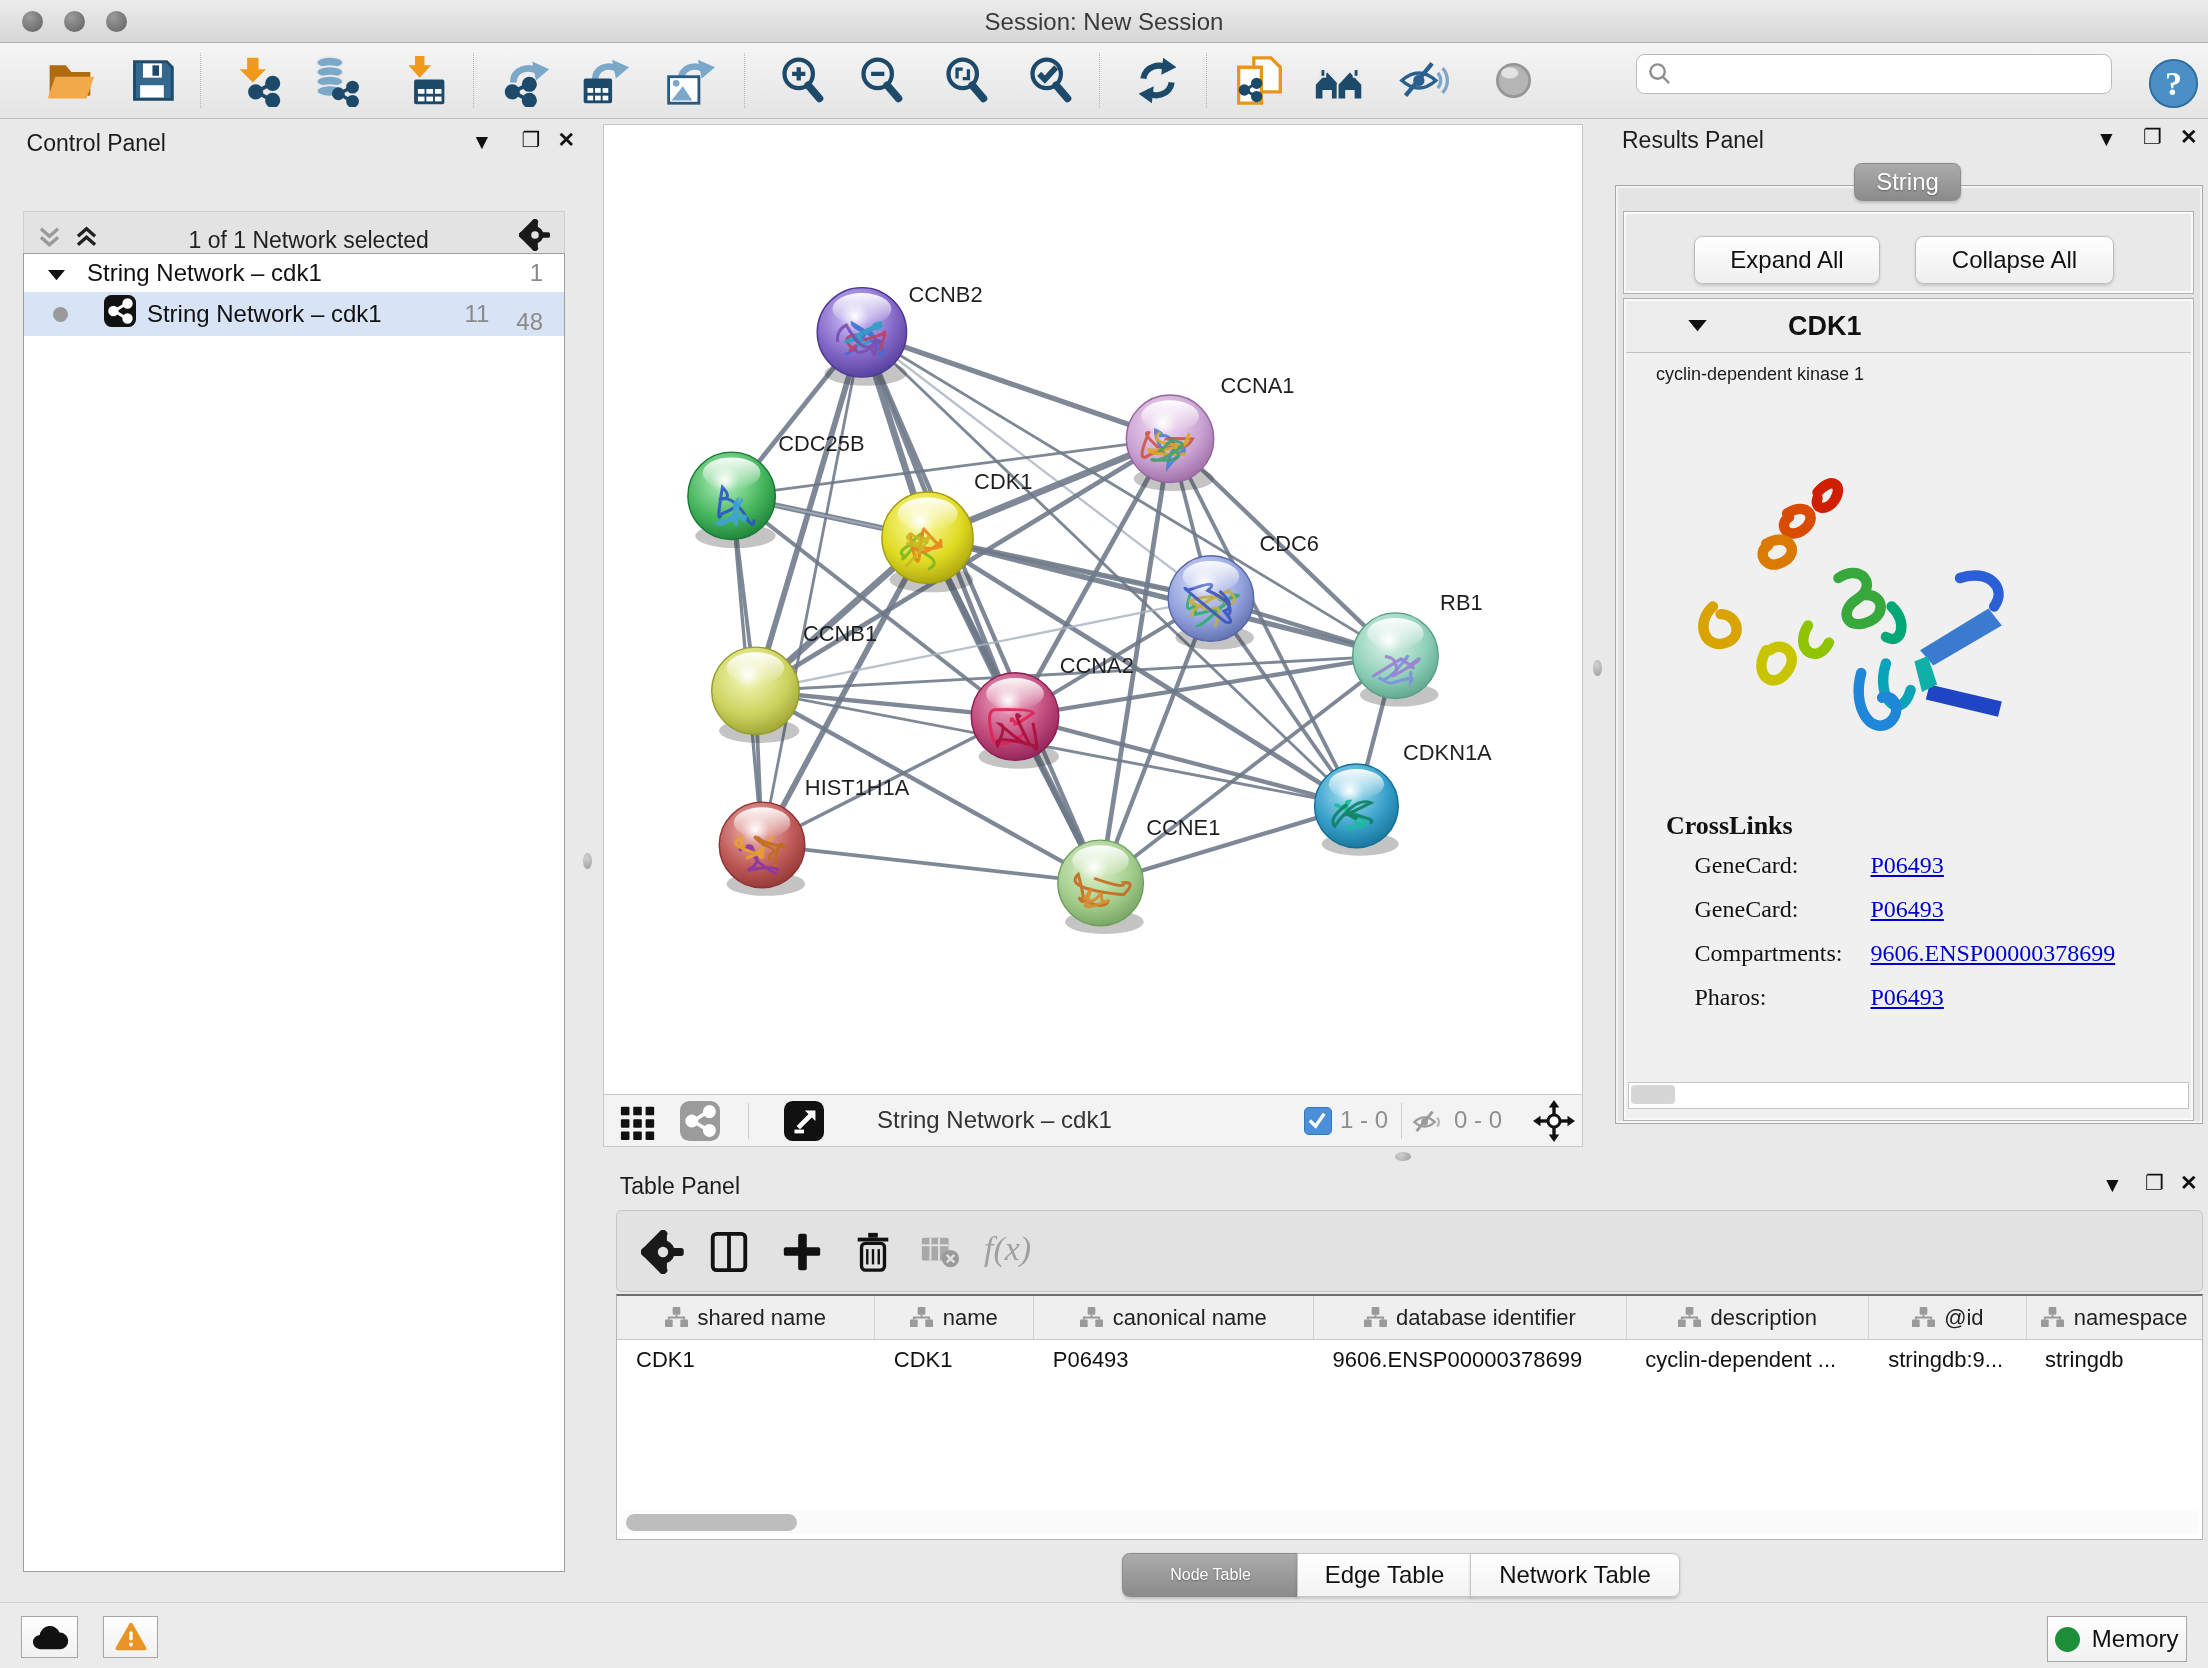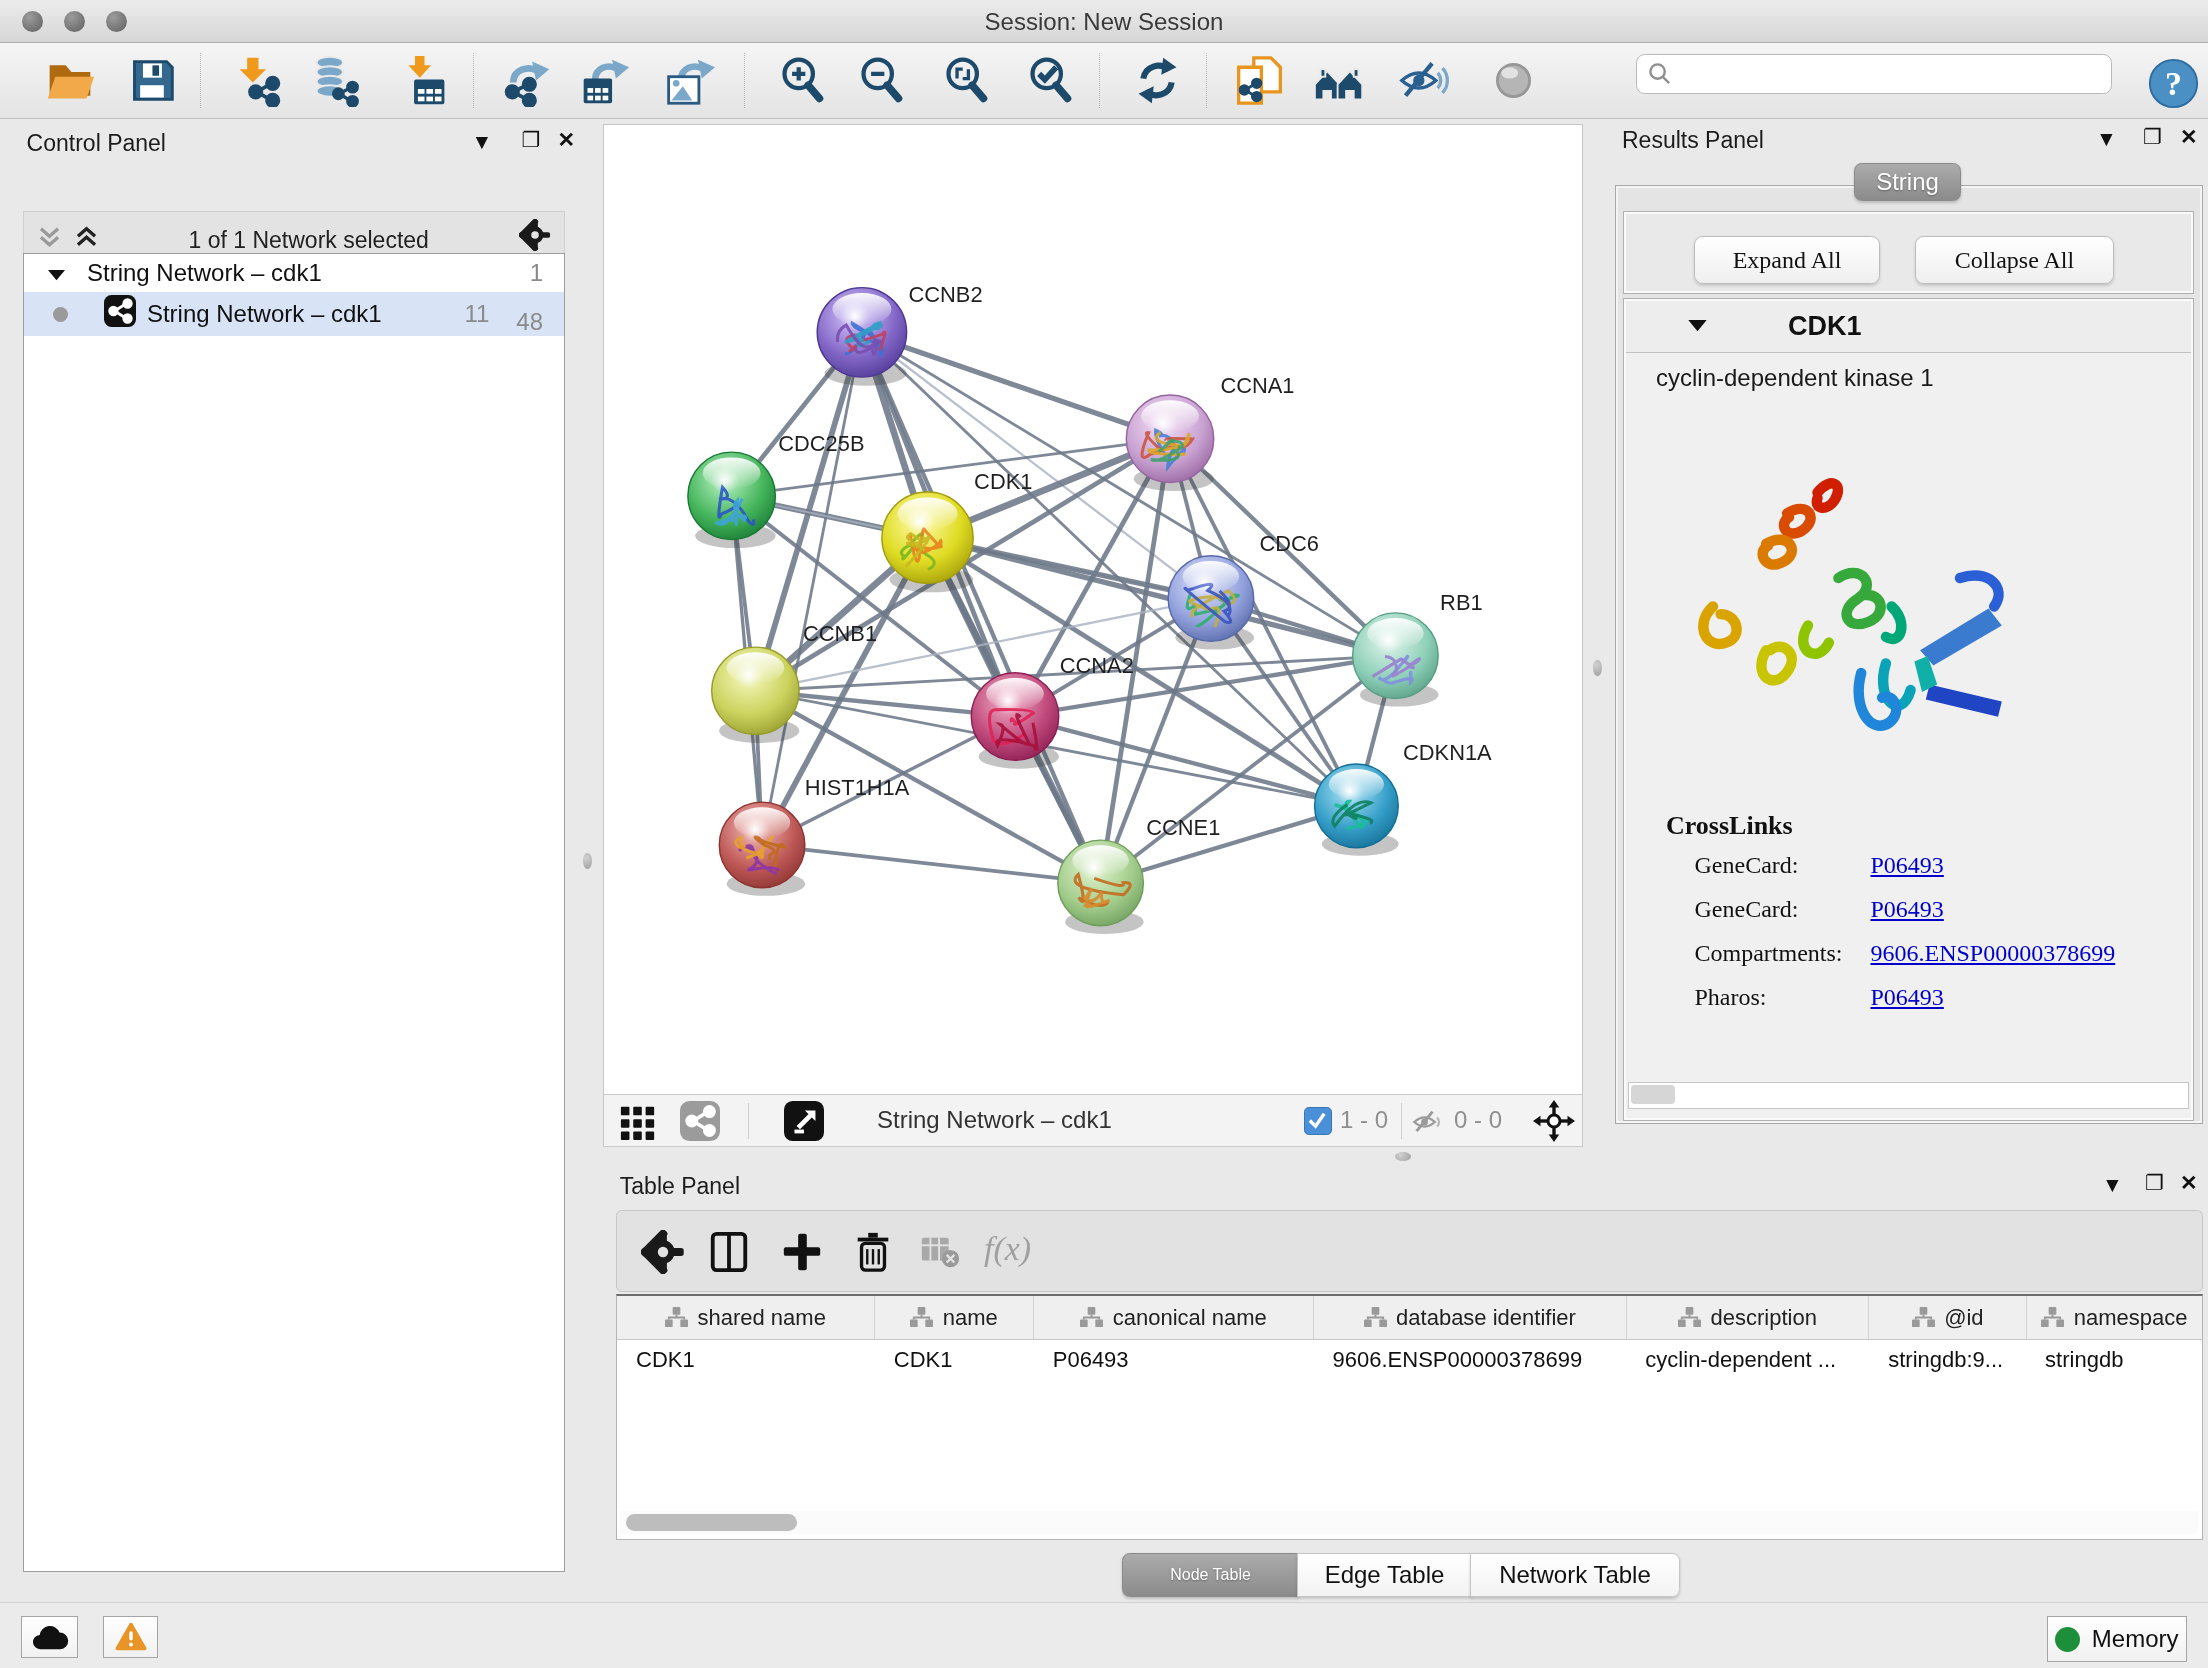--- a/index.html
+++ b/index.html
@@ -34,25 +34,25 @@
   #canvas{left:603px;top:124px;width:978px;height:970px;background:#fff;border:1px solid #c6c6c6;}
   #net-bar{left:603px;top:1094px;width:978px;height:51px;background:#f3f3f3;border:1px solid #c9c9c9;}
   #net-bar .vdiv{top:7.6px;height:36px;border-left:1px solid #cfcfcf;position:absolute;}
   .nbtxt{font-size:24px;color:#333;}
   .graytxt{color:#8f8f8f;font-size:24px;}
   .splitdot{background:radial-gradient(circle at 35% 30%,#d0d0d0,#9f9f9f);border-radius:50%;}
   
   #results{left:1607px;top:122px;width:601px;height:1065px;}
   #res-box{left:1615px;top:185px;width:586px;height:937px;background:#e4e4e4;border:1px solid #a8a8a8;box-shadow:inset 0 0 0 1.9px #f4f4f4;}
   #res-sub1{left:1623px;top:211px;width:569px;height:81px;border:1px solid #b0b0b0;box-shadow:inset 0 0 0 1.9px #fafafa;background:#e9e9e9;}
-  .rbtn{position:absolute;top:236px;height:48px;background:linear-gradient(#ffffff,#efefef);border:1px solid #bcbcbc;border-radius:8.6px;font-size:24px;color:#111;text-align:center;line-height:42px;box-shadow:0 1.9px 2.9px rgba(0,0,0,.15);cursor:pointer;font-family:Liberation Serif, serif;}
+  .rbtn{position:absolute;top:236px;height:48px;background:linear-gradient(#ffffff,#efefef);border:1px solid #bcbcbc;border-radius:8.6px;font-size:24px;color:#111;text-align:center;line-height:42px;box-shadow:0 1.9px 2.9px rgba(0,0,0,.15);cursor:pointer;}
   #res-sub2{left:1623px;top:298px;width:569px;height:821px;border:1px solid #b0b0b0;background:#f0f0f0;box-shadow:inset 0 0 0 1.9px #fafafa;}
   #cdk1-head{position:absolute;left:1.9px;top:1.9px;width:565px;height:51px;background:#ededed;border-bottom:1px solid #c2c2c2;display:flex;align-items:center;}
   #cdk1-title{font-size:27px;font-weight:bold;color:#111;margin-left:80px;}
-  #cdk1-desc{position:absolute;left:32px;top:65px;font-size:24px;color:#1a1a1a;}
+  #cdk1-desc{position:absolute;left:32px;top:65px;font-size:18px;color:#1a1a1a;}
   #xlinks{position:absolute;left:42px;top:512px;font-family:"Liberation Serif",serif;color:#111;}
   #xlinks .hd{font-size:26px;font-weight:bold;margin-bottom:11.4px;}
   .xrow{height:44px;font-size:24px;}
   .xrow .lb{display:inline-block;width:176px;margin-left:28.5px;}
   .xrow a{color:#0000cc;text-decoration:underline;cursor:pointer;}
   #res-strip{position:absolute;left:3.8px;top:783px;width:559px;height:25px;background:#fff;border:1px solid #c6c6c6;}
   #res-strip div{width:44px;height:19px;margin:1.9px;background:#d6d6d6;border-radius:3.8px;}
   
   #tbl-toolbox{left:616px;top:1210px;width:1585px;height:80px;background:#e2e2e2;border:1px solid #c6c6c6;border-radius:5.7px;}
   .ttbtn{top:19px;width:44px;height:44px;position:absolute;cursor:pointer;}

